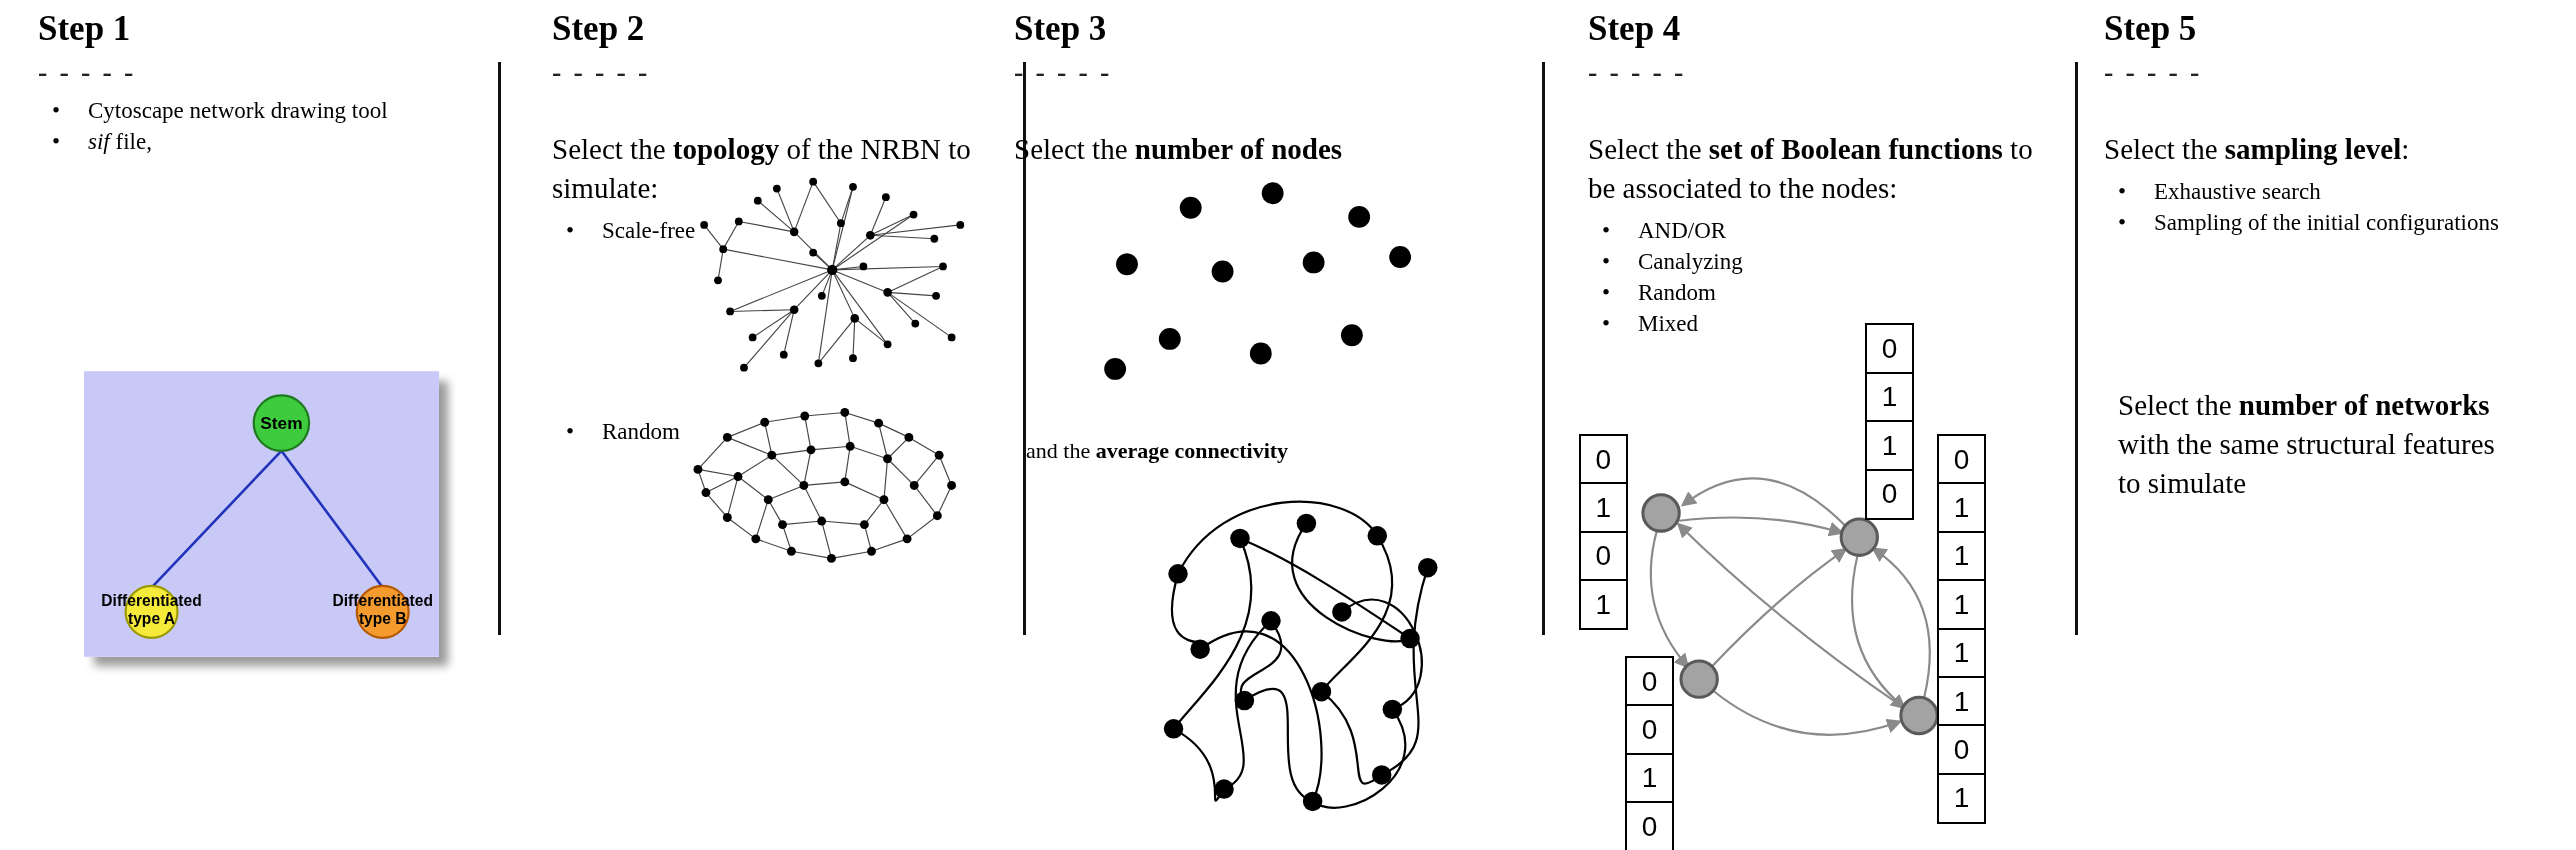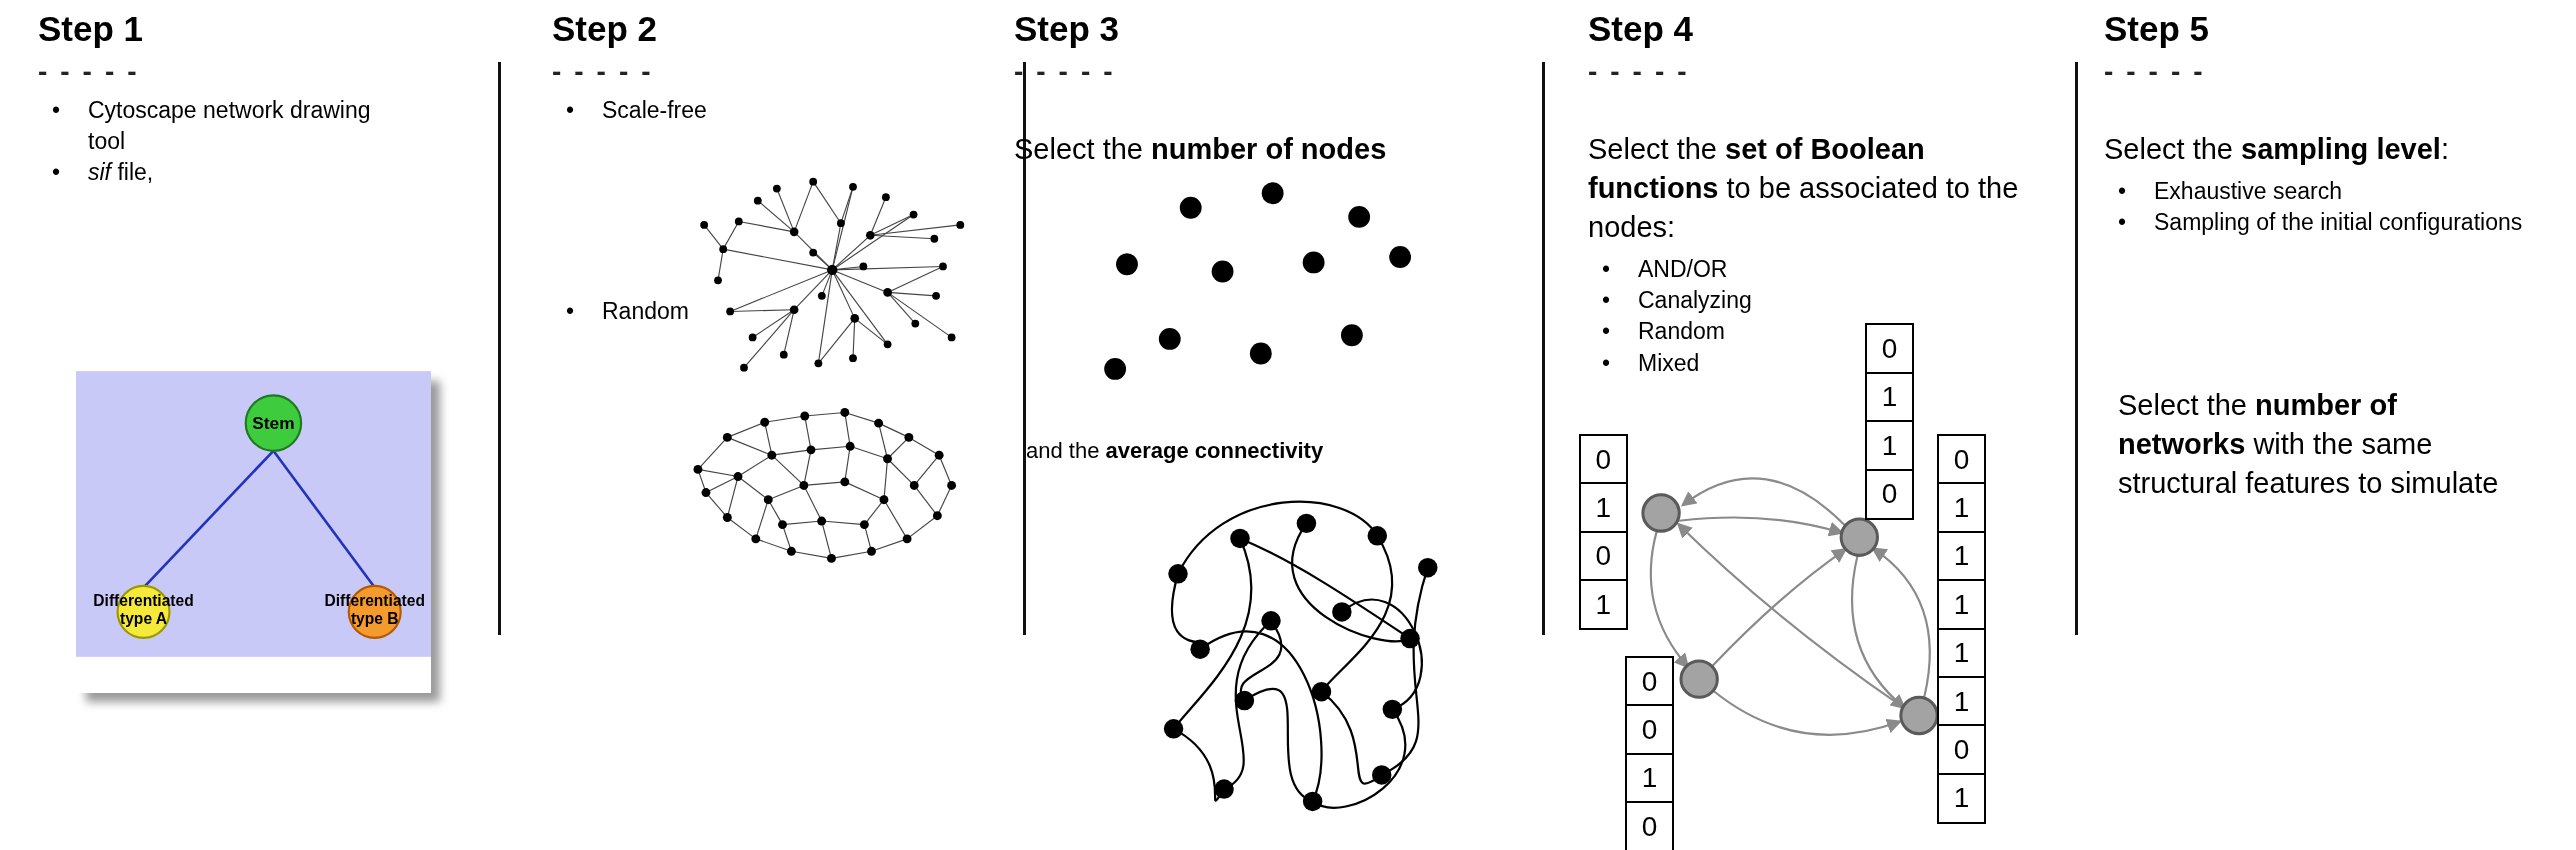--- a/index.html
+++ b/index.html
@@ -1,21 +1,21 @@
 <!DOCTYPE html>
 <html style="font-size:14px"><head>
 <meta charset="utf-8">
 <style>
   html,body{margin:0;padding:0;background:#fff;}
   .canvas{
     position:relative;width:2576px;height:851px;background:#ffffff;
     font-family:"Liberation Sans",sans-serif;color:#000;overflow:hidden;
   }
   .divider{position:absolute;top:62px;height:573px;width:2.6px;background:#111;}
-  .col{position:absolute;top:8.7px;}
+  .col{position:absolute;top:8.7px;font-family:Liberation Serif, serif;}
   .step-header{font-size:35px;font-weight:bold;line-height:1.15;margin:0;}
   .dashes{font-size:28px;font-weight:bold;letter-spacing:2.6px;margin:7px 0 0 0;color:#222;}
   .body-text{font-size:29px;line-height:1.35;margin:42px 0 0 0;}
   .body-text b{font-weight:bold;}
   ul.bullets{list-style:none;margin:7px 0 0 0;padding:0;font-size:23px;line-height:1.35;}
   ul.bullets li{position:relative;padding-left:50px;}
   ul.bullets li::before{content:"•";position:absolute;left:14px;top:0;}
   .li-random{margin-top:170px;}
   .mid-text{position:absolute;left:0;top:417px;font-size:22px;margin:12px;white-space:nowrap;}
   .para2{position:absolute;left:0;top:363px;font-size:29px;line-height:1.35;margin:14px;}
@@ -43,21 +43,21 @@
 
   <section class="col" style="left:38px;width:372px">
     <h2 class="step-header">Step 1</h2>
     <div class="dashes">- - - - -</div>
     <ul class="bullets">
       <li>Cytoscape network drawing tool</li>
       <li><i>sif</i><span> file,</span></li>
     </ul>
   </section>
 
-  <div class="figure tree-figure" style="left:76px;top:371px;width:355px;height:322px">
+  <div class="figure tree-figure" style="left:84px;top:371px;width:355px;height:286px">
     <svg viewBox="0 0 410 330" width="355" height="286">
       <rect x="0" y="0" width="410" height="330" fill="#c9c9f8"></rect>
       <g stroke-width="3">
         <line x1="228" y1="92" x2="78" y2="250" stroke="#2233bb"></line>
         <line x1="228" y1="92" x2="345" y2="250" stroke="#2233bb"></line>
       </g>
       <circle cx="228" cy="60" r="32" stroke-width="2.5" stroke="#1f7a1f" fill="#3ecc3e"></circle>
       <circle cx="78" cy="278" r="30" stroke-width="2.5" stroke="#9a9a00" fill="#f5e93a"></circle>
       <circle cx="345" cy="278" r="30" stroke-width="2.5" stroke="#b35900" fill="#f59b2e"></circle>
       <g font-size="20" font-weight="bold" text-anchor="middle" fill="#000">
@@ -66,20 +66,21 @@
         <text x="78" y="292" font-size="18">type A</text>
         <text x="345" y="271" font-size="18">Differentiated</text>
         <text x="345" y="292" font-size="18">type B</text>
       </g>
     </svg>
   </div>
 
   <section class="col" style="left:552px;width:433px">
     <h2 class="step-header">Step 2</h2>
     <div class="dashes">- - - - -</div>
+    <p class="body-text"><span>Select the </span><b>topology</b><span> of the NRBN to simulate:</span></p>
     <ul class="bullets">
       <li>Scale-free</li>
       <li class="li-random">Random</li>
     </ul>
   </section>
 
   <div class="figure" style="left:692px;top:173px">
     <svg viewBox="0 0 320 245" width="277" height="212">
       <g stroke="#444" stroke-width="1.3">
         <line x1="162" y1="112" x2="118" y2="68"></line>

